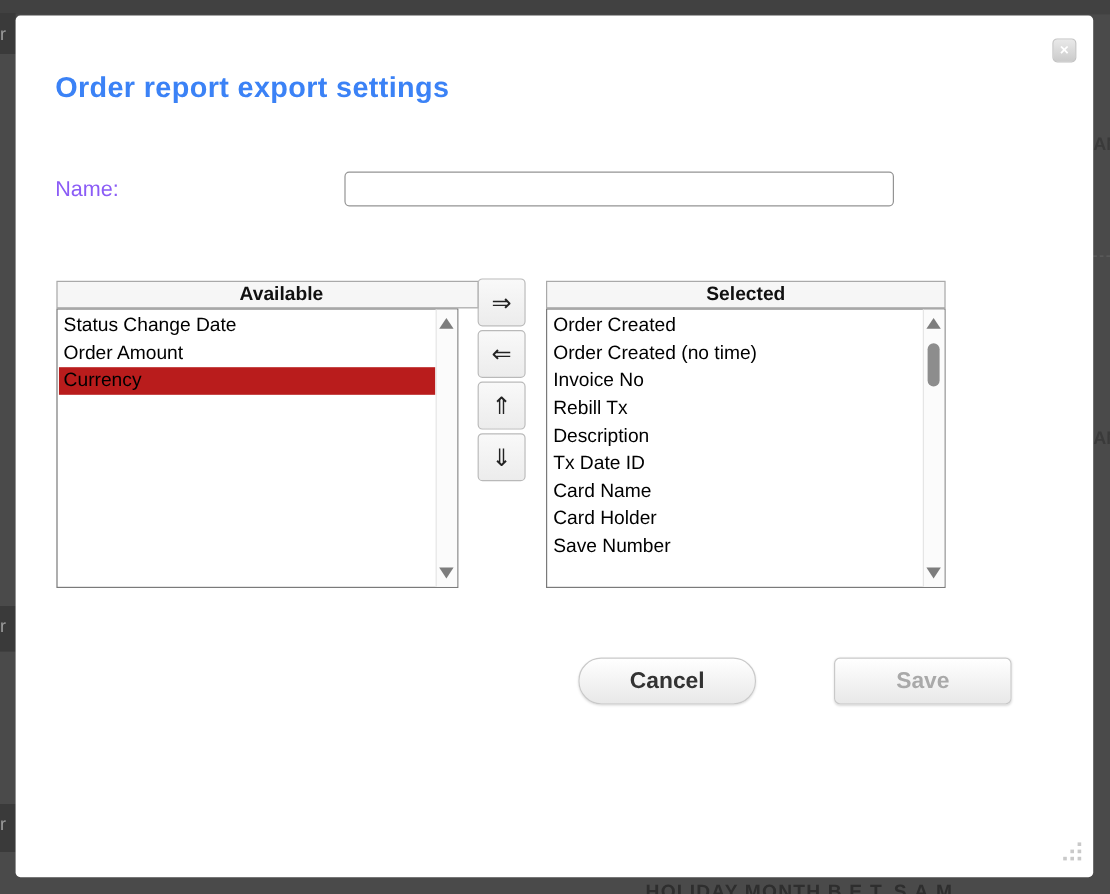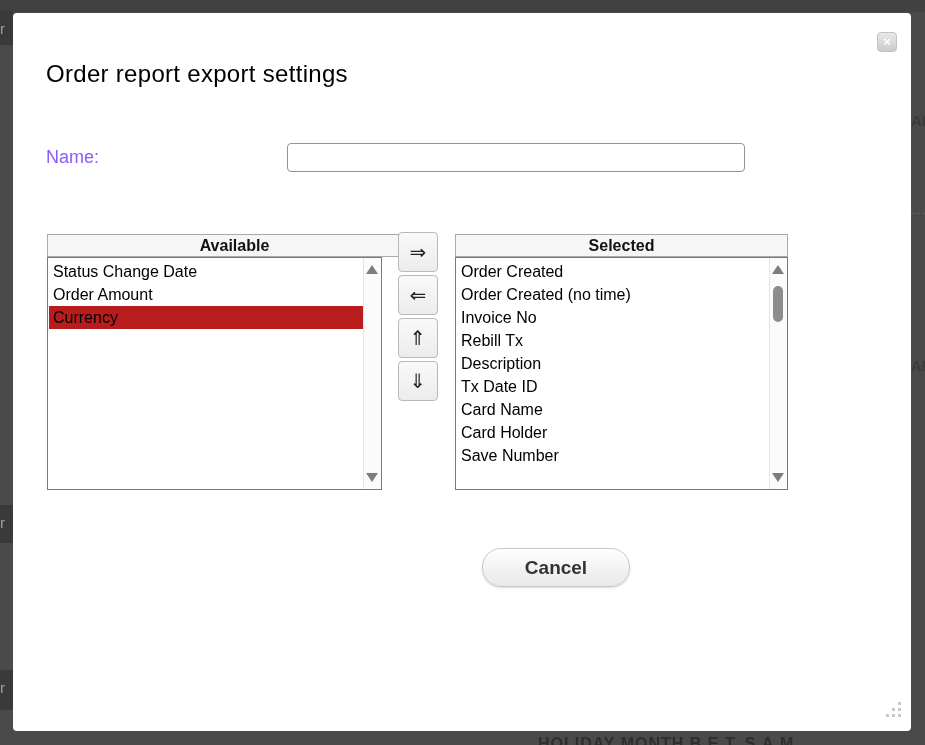--- a/index.html
+++ b/index.html
@@ -22,21 +22,21 @@
   .bg-right-dash{position:absolute;left:911px;top:213px;width:14px;border-top:1px dashed #5f5f5f;}
   .bg-bottom-text{position:absolute;left:538px;top:735px;color:#2e2e2e;font-weight:bold;
     font-size:16px;letter-spacing:1px;white-space:nowrap;}
   
   .dialog{
     position:absolute;left:13px;top:13px;width:898px;height:718px;
     background:#ffffff;border-radius:4px;
   }
   .dialog-title{
     position:absolute;left:33px;top:47px;
-    font-size:24px;font-weight:normal;color:#000000;letter-spacing:.3px;
+    font-size:24px;font-weight:bold;color:#3b82f6;letter-spacing:.3px;
   }
   .close-btn{
     position:absolute;left:864px;top:19px;width:20px;height:20px;
     background:linear-gradient(#e9e9e9,#cbcbcb);
     border:1px solid #c2c2c2;border-radius:4px;box-sizing:border-box;
     color:#ffffff;font-weight:bold;font-size:13px;line-height:17px;text-align:center;
     cursor:pointer;
   }
   .name-label{position:absolute;left:33px;top:134px;font-size:18px;color:#8b5cf6;}
   .name-input{
@@ -148,18 +148,19 @@
         <div class="list-item">Save Number</div>
       </div>
     <div class="scrollbar">
       <div class="tri-up"></div>
       <div class="scroll-thumb"></div>
       <div class="tri-down"></div>
     </div>
   </div>
 
   <div class="action-btn cancel-btn">Cancel</div>
+  <div class="action-btn save-btn">Save</div>
 
   <div class="resize-grip">
     <div class="grip-dot"></div>
   </div>
 
 </div>
 
 </body></html>

